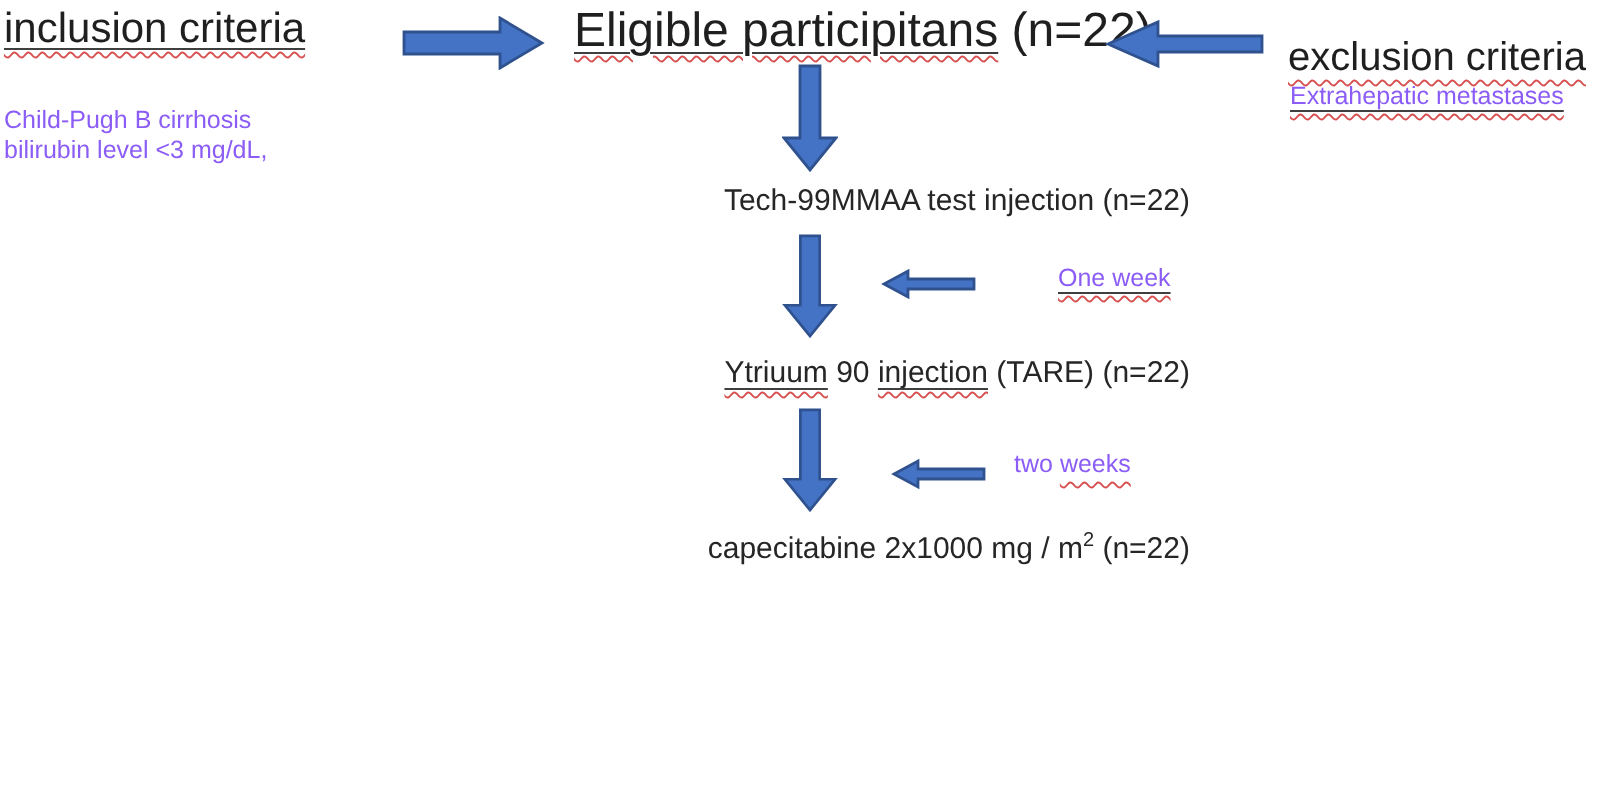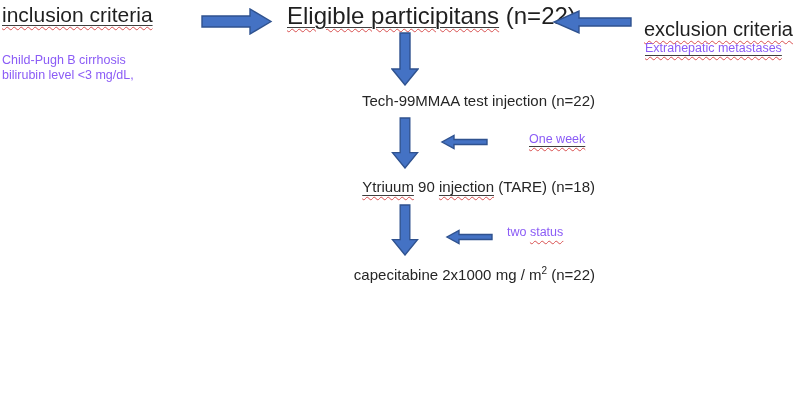--- a/index.html
+++ b/index.html
@@ -76,30 +76,30 @@
 
   <svg class="abs arrow" style="left:391px; top:117px;" width="28" height="52" viewBox="0 0 28 54">
     <polygon points="9,1 19,1 19,37 27,37 14,53 1,37 9,37"></polygon>
   </svg>
 
   <svg class="abs arrow" style="left:440px; top:134px;" width="48" height="16" viewBox="0 0 48 16">
     <polygon points="47,5.5 14,5.5 14,1.5 2,8 14,14.5 14,10.5 47,10.5"></polygon>
   </svg>
   <div class="abs small" style="left:504px; top:132px;margin-left:25px;"><span class="u"><span class="sq">One week</span></span></div>
 
-  <div class="node" style="top:178px;"><span class="u"><span class="sq">Ytriuum</span></span><span> 90 </span><span class="u"><span class="sq">injection</span></span><span> (TARE) (n=18)</span></div>
+  <div class="node" style="top:178px;"><span class="u"><span class="sq">Ytriuum</span></span><span> 90 </span><span class="u"><span class="sq">injection</span></span><span> (TARE) (n=22)</span></div>
 
   <svg class="abs arrow" style="left:391px; top:204px;" width="28" height="52" viewBox="0 0 28 54">
     <polygon points="9,1 19,1 19,37 27,37 14,53 1,37 9,37"></polygon>
   </svg>
 
   <svg class="abs arrow" style="left:445px; top:229px;" width="48" height="16" viewBox="0 0 48 16">
     <polygon points="47,5.5 14,5.5 14,1.5 2,8 14,14.5 14,10.5 47,10.5"></polygon>
   </svg>
-  <div class="abs small" style="left:507px; top:225px;"><span>two </span><span class="sq">status</span></div>
+  <div class="abs small" style="left:507px; top:225px;"><span>two </span><span class="sq">weeks</span></div>
 
   <div class="node" style="top:265px;"><span>capecitabine 2x1000 mg / m</span><sup>2</sup><span> (n=22)</span></div>
 
   <svg class="abs arrow" style="left:391px; top:292px;" width="28" height="52" viewBox="0 0 28 54">
     <polygon points="9,1 19,1 19,37 27,37 14,53 1,37 9,37"></polygon>
   </svg>
 
 
 </div>
 

